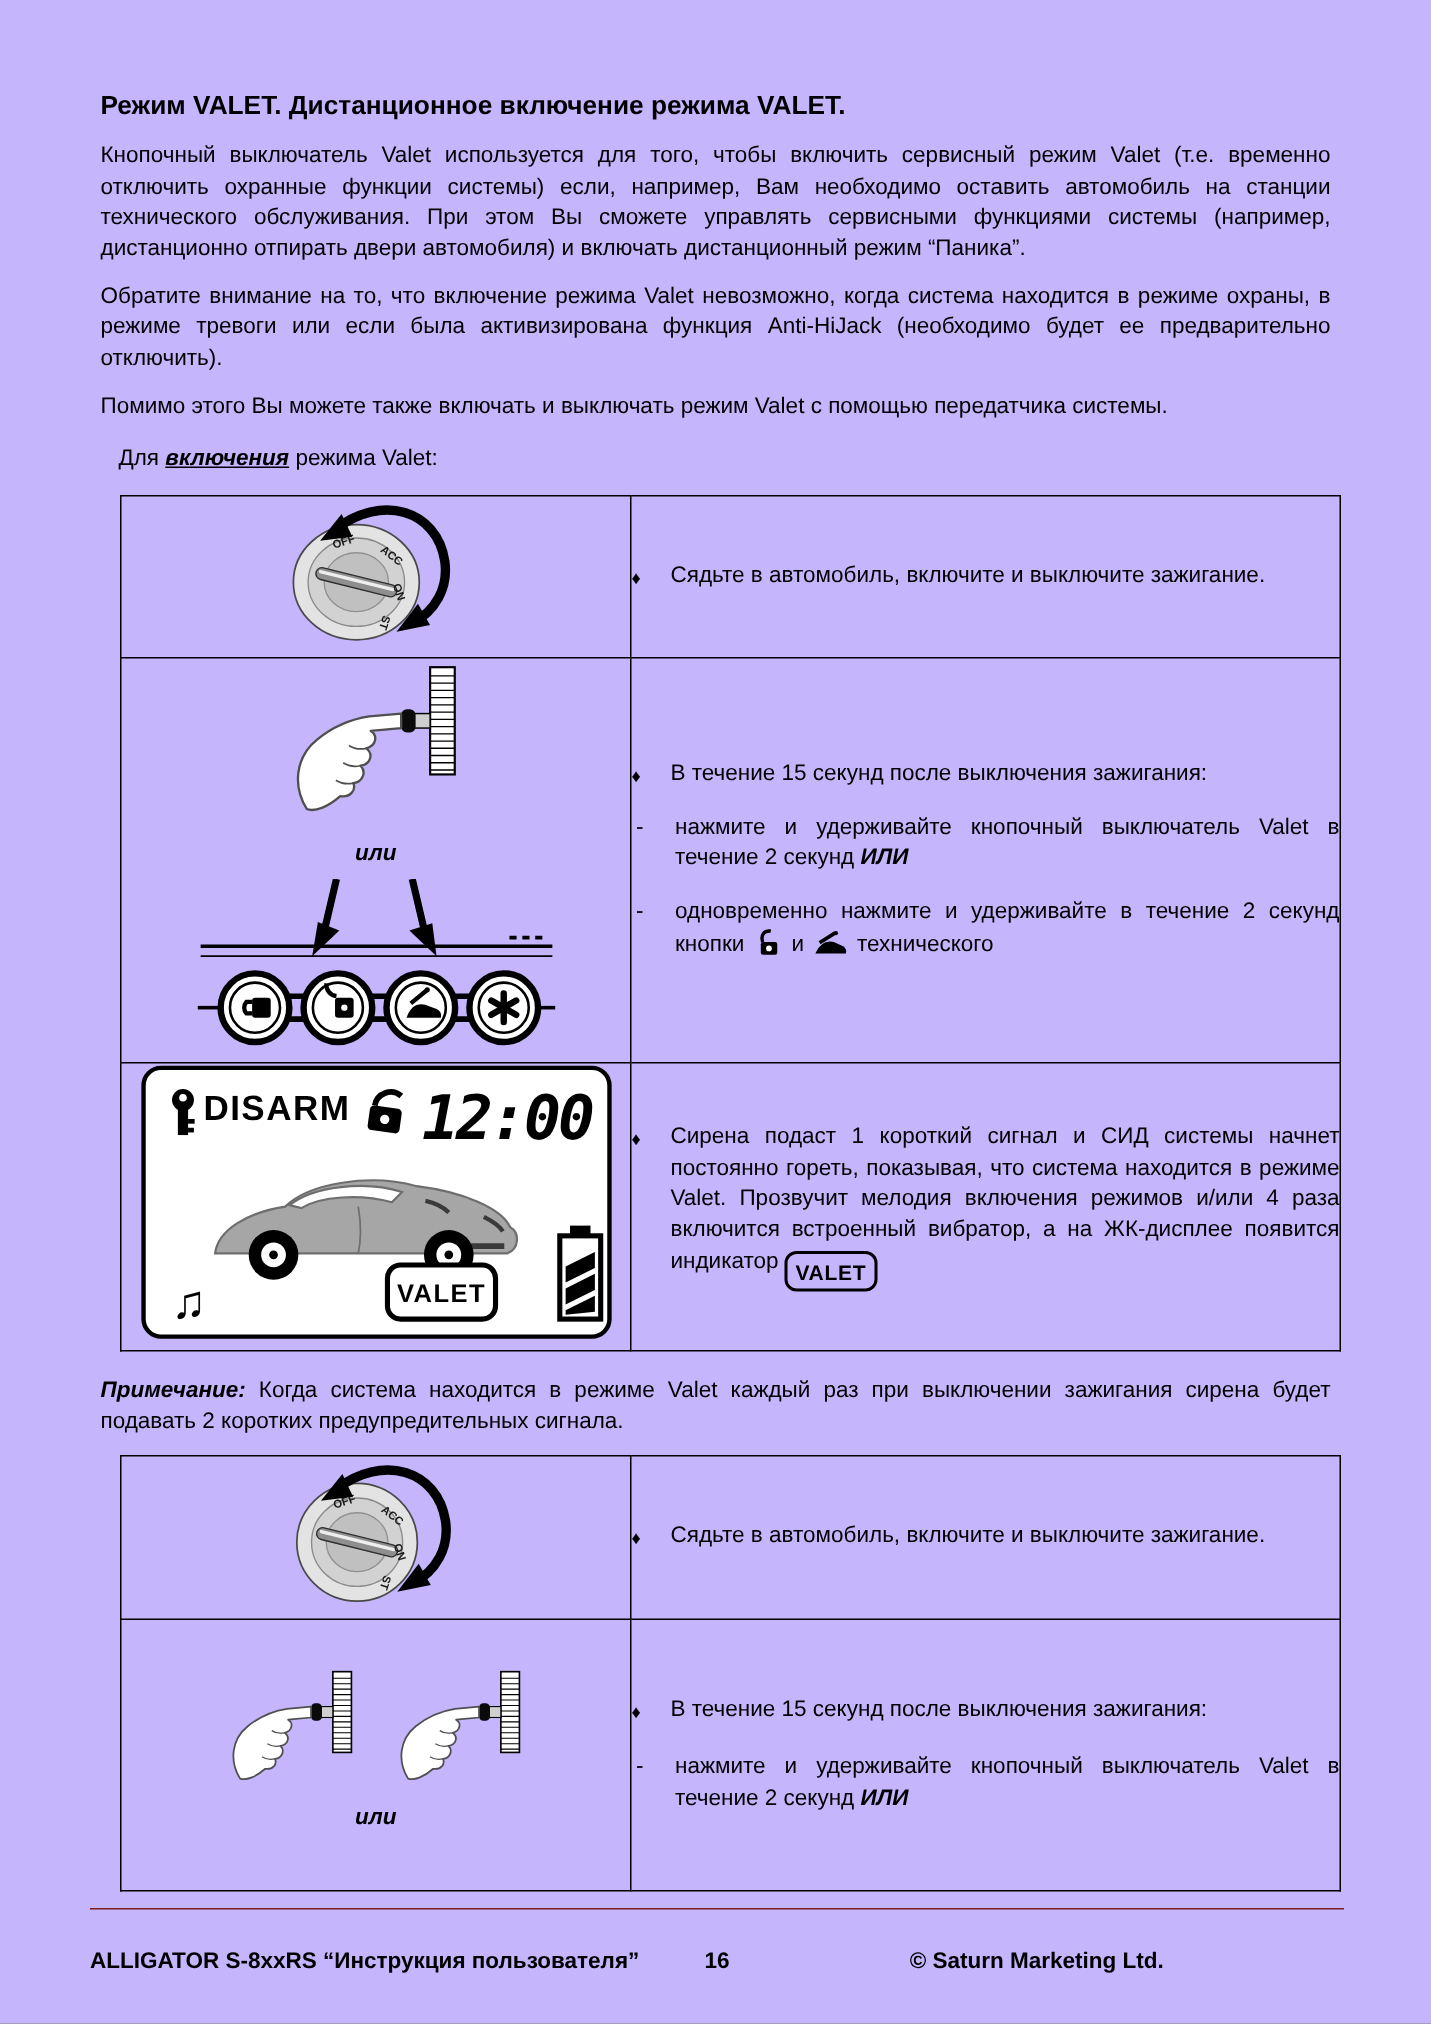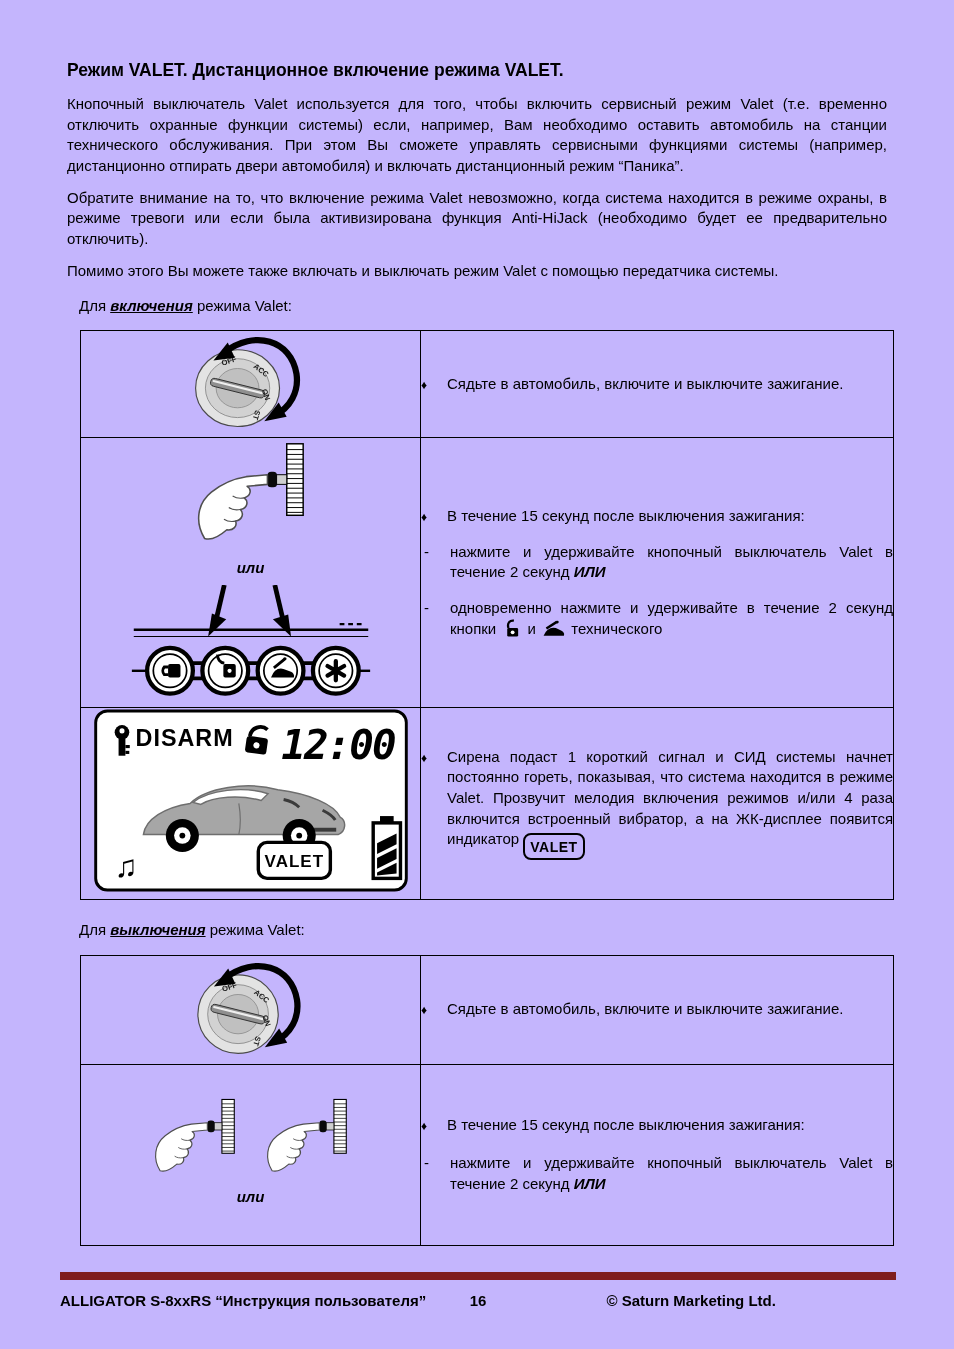--- a/index.html
+++ b/index.html
@@ -28,21 +28,21 @@
   .stack{display:flex; flex-direction:column; align-items:center; justify-content:center;}
   .hands-pair{display:flex; gap:16px; align-items:flex-end; justify-content:center;}
   .valet-badge{
     display:inline-block; border:2.5px solid #000; border-radius:8px;
     padding:5px 5px 4px 5px; font-weight:bold; font-size:14px; line-height:1;
     letter-spacing:.5px; vertical-align:-8px;
   }
   svg.inl{vertical-align:-4px; margin:0 2px;}
   .footer{
     position:absolute; left:60px; right:58px; top:1272px;
-    border-top:8px solid #7f1d1d; padding-top:11px;
+    border-top:1px solid #7f1d1d; padding-top:25px;
     display:flex; align-items:baseline; font-weight:bold; font-size:15px;
   }
   .footer .f-left{flex:1;}
   .footer .f-page{flex:0 0 auto;text-align:center;}
   .footer .f-right{flex:1; text-align:center;}
   .r1h{height:107px;} .r2h{height:246px;} .r3h{height:192px;}
   .q1h{height:109px;} .q2h{height:181px;}
 </style>
 </head>
 <body>
@@ -212,22 +212,22 @@
       <td class="cell-r">
         <div class="li">
           <span class="m">♦</span>
           <div class="t"><span>Сирена подаст 1 короткий сигнал и СИД системы начнет постоянно гореть, показывая, что система находится в режиме Valet. Прозвучит мелодия включения режимов и/или 4 раза включится встроенный вибратор, а на ЖК-дисплее появится индикатор </span><span class="valet-badge">VALET</span></div>
         </div>
       </td>
     </tr>
   </tbody>
     </table>
 
-
-  <p class="body lead-in" style="margin-top:20px"><span>Для </span><span class="emph-u">выключения</span><span> режима Valet:</span></p>
+  <p class="body" style="margin-top:16px"><span class="bi">Примечание:</span><span> Когда система находится в режиме Valet каждый раз при выключении зажигания сирена будет подавать 2 коротких предупредительных сигнала.</span></p>
+
 
   <table class="steps">
     <tbody>
         <tr class="q1h">
       <td class="cell-l">
         <svg width="160" height="100" viewBox="0 0 175 112">
           <ellipse cx="73" cy="64" rx="45" ry="44" fill="#e3e3e3" stroke="#4a4a4a" stroke-width="1.3"></ellipse>
           <ellipse cx="73" cy="64" rx="34" ry="33" fill="#d2d2d2" stroke="#8a8a8a" stroke-width="1"></ellipse>
           <ellipse cx="73" cy="64" rx="23" ry="22" fill="#c0c0c0" stroke="#909090" stroke-width="1"></ellipse>
           <rect x="42" y="59.5" width="62" height="9" rx="4.5" fill="#8f8f8f" stroke="#2f2f2f" transform="rotate(14 73 64)"></rect>

